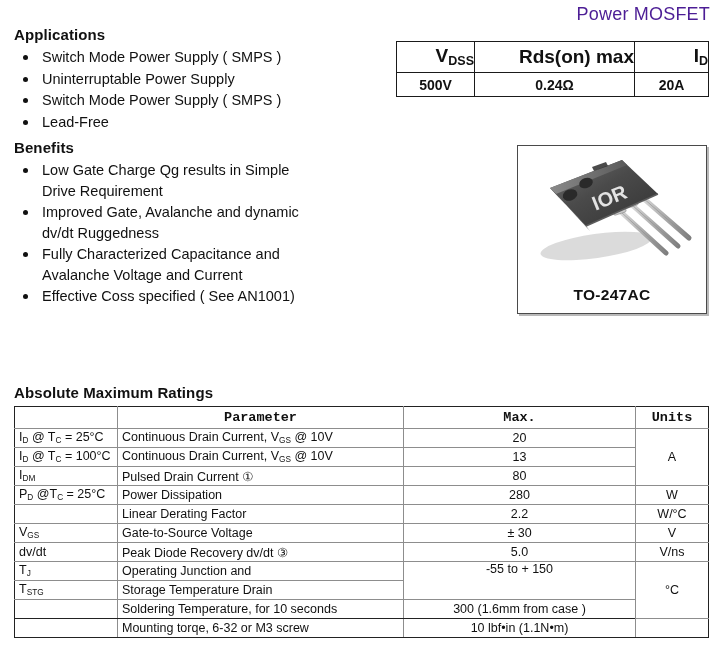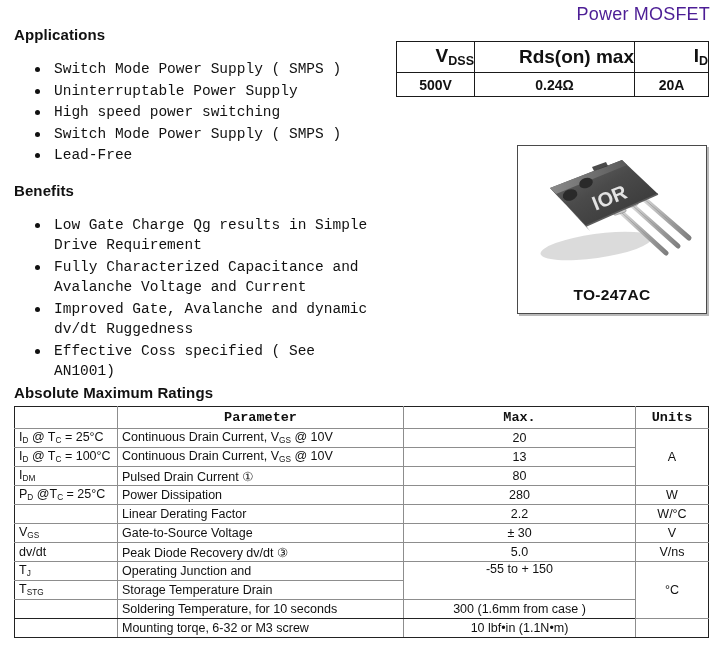--- a/index.html
+++ b/index.html
@@ -36,23 +36,22 @@
   .sect-head {
     font-size: 15px;
     font-weight: bold;
     margin: 0 0 1px 0;
     letter-spacing: 0.1px;
   }
   .sect-head.benefits { margin-top: 7px; }
 
   ul.bullets {
     list-style: none;
-    margin: 16px;
+    margin: 4px;
     padding: 0;
-    font-family: Liberation Mono, monospace;
   }
   ul.bullets li {
     position: relative;
     padding-left: 24px;
     font-size: 14.5px;
     line-height: 20.5px;
     margin: 0 0 1px 0;
   }
   ul.bullets li .dot {
     position: absolute;
@@ -165,30 +164,29 @@
 </head>
 <body>
 
 <div id="doc-title">Power MOSFET</div>
 
 <div id="features">
   <div class="sect-head">Applications</div>
   <ul class="bullets" id="applications-list">
       <li><span class="dot"></span><span>Switch Mode Power Supply ( SMPS )</span></li>
       <li><span class="dot"></span><span>Uninterruptable Power Supply</span></li>
-      <li><span class="dot"></span><span>High speed power switching</span></li>
       <li><span class="dot"></span><span>Switch Mode Power Supply ( SMPS )</span></li>
       <li><span class="dot"></span><span>Lead-Free</span></li>
     </ul>
 
   <div class="sect-head benefits">Benefits</div>
   <ul class="bullets" id="benefits-list">
       <li><span class="dot"></span><span>Low Gate Charge Qg results in Simple</span><span class="l2">Drive Requirement</span></li>
+      <li><span class="dot"></span><span>Improved  Gate, Avalanche and dynamic</span><span class="l2">dv/dt Ruggedness</span></li>
       <li><span class="dot"></span><span>Fully Characterized Capacitance and</span><span class="l2">Avalanche Voltage and Current</span></li>
-      <li><span class="dot"></span><span>Improved  Gate, Avalanche and dynamic</span><span class="l2">dv/dt Ruggedness</span></li>
       <li><span class="dot"></span><span>Effective Coss specified  ( See AN1001)</span></li>
     </ul>
 </div>
 
 <table id="spec-table">
   <colgroup>
       <col style="width:78px">
       <col style="width:160px">
       <col style="width:74px">
     </colgroup>

